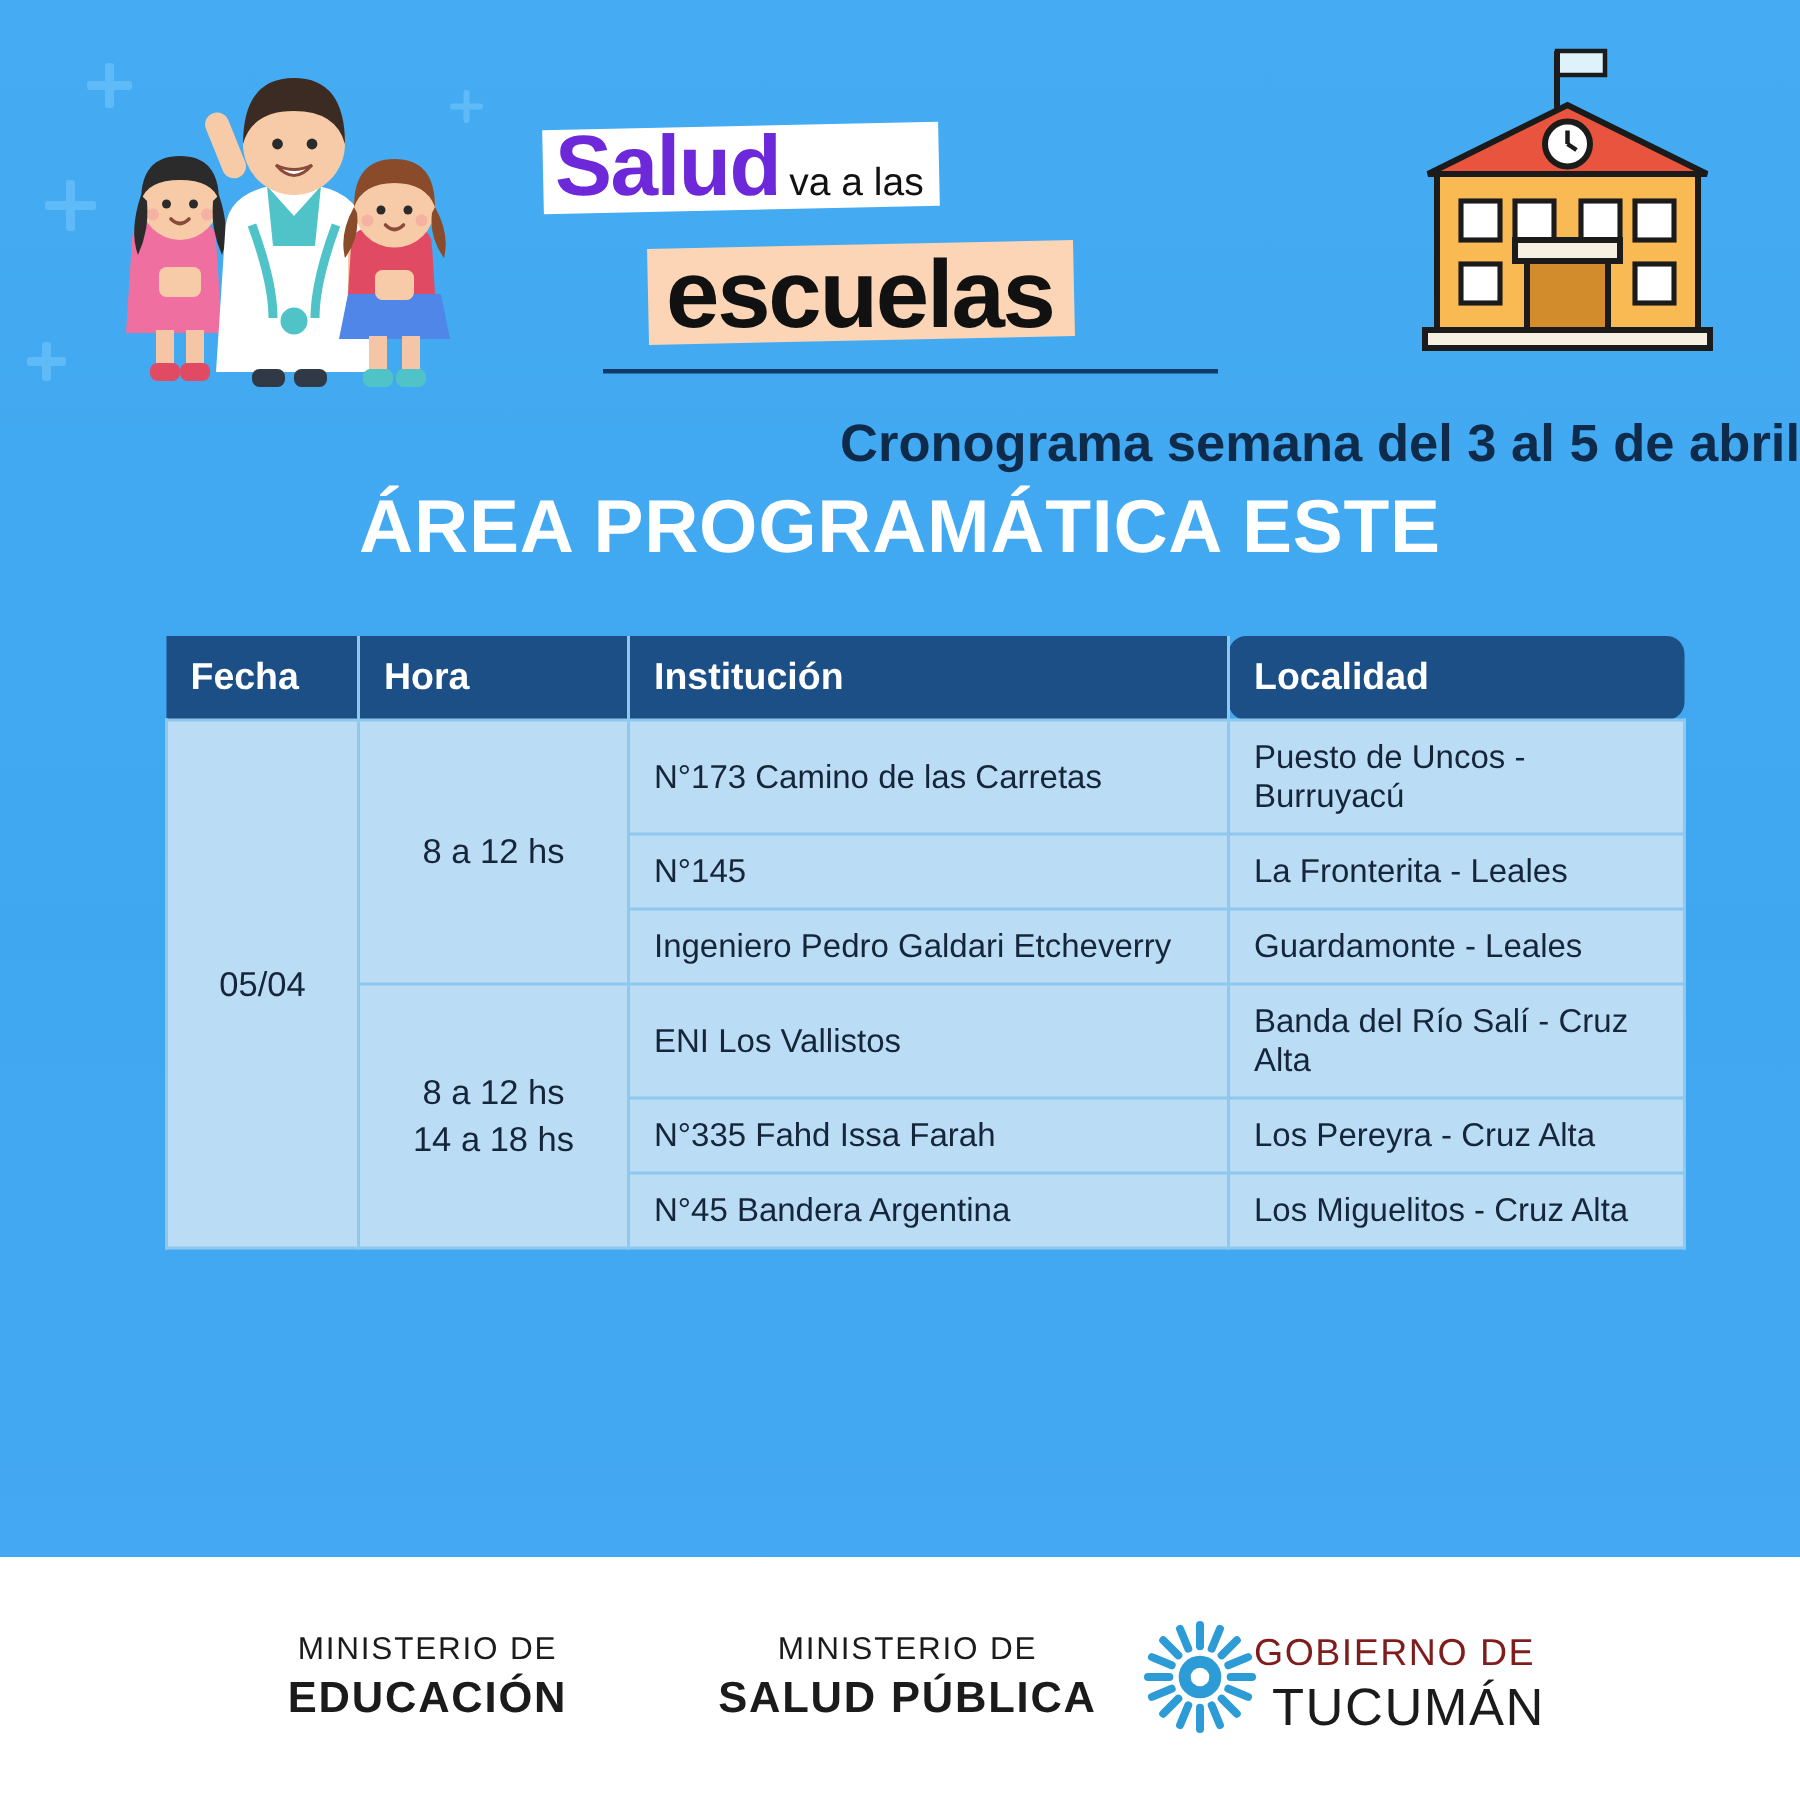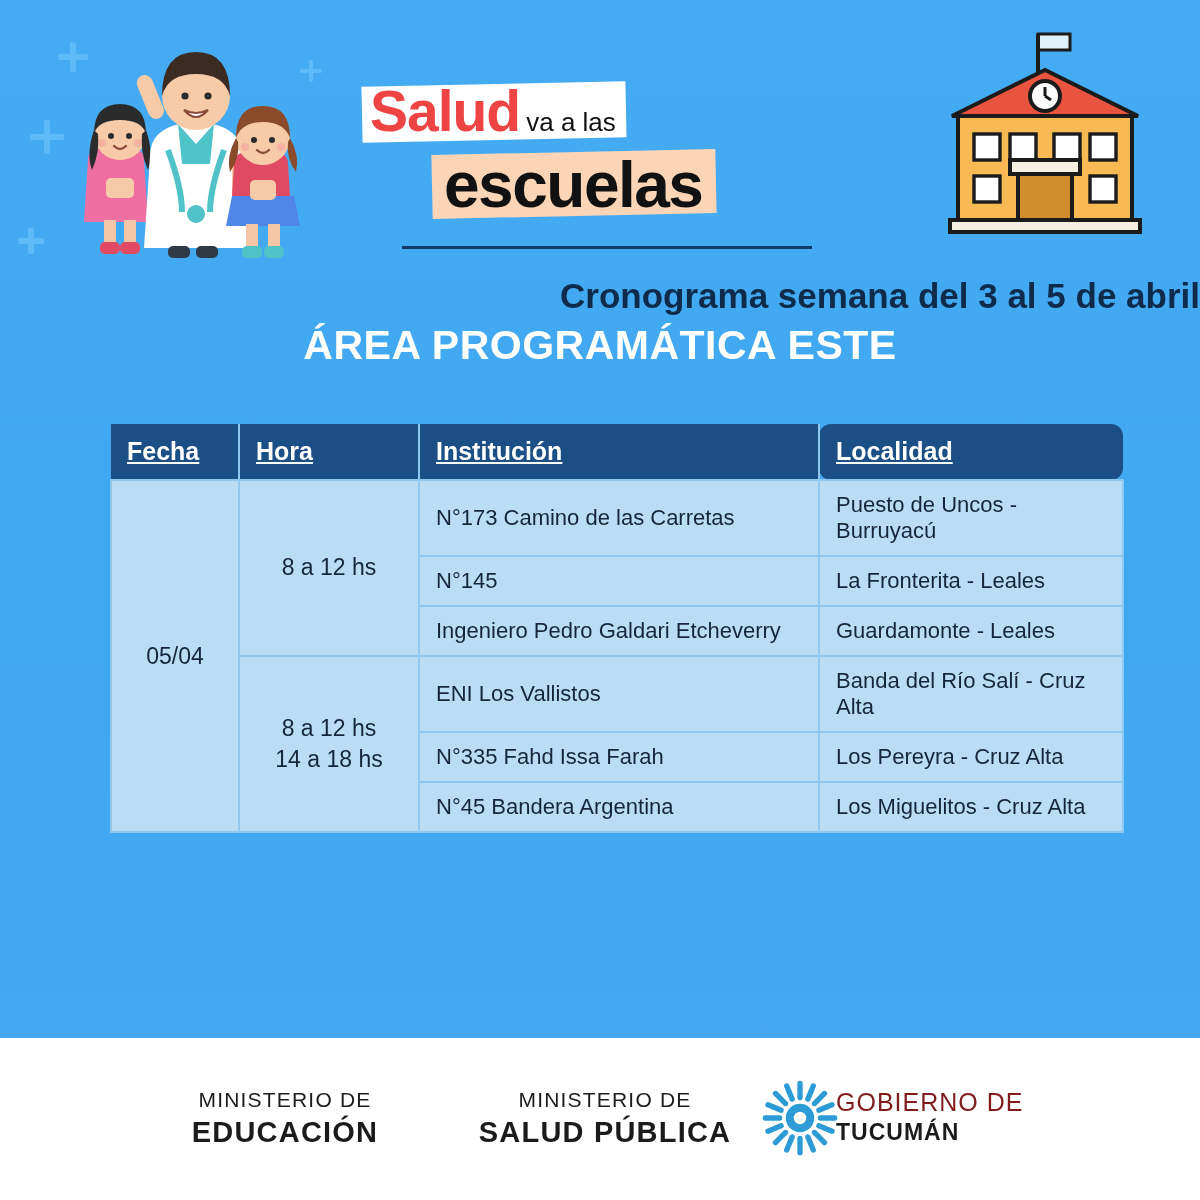--- a/index.html
+++ b/index.html
@@ -23,46 +23,45 @@
   .cross i.v{top:0;left:40%;height:100%;width:20%;}
 
   
   .art-left{position:absolute;left:18px;top:10px;width:330px;height:260px;}
   .art-right{position:absolute;right:40px;top:30px;width:230px;height:230px;}
 
   
   .title-wrap{position:absolute;left:370px;top:78px;width:470px;height:160px;}
   .tl1{position:relative;display:inline-block;}
   .tl1 .hl{position:absolute;left:-8px;top:6px;right:-10px;bottom:4px;background:#ffffff;transform:rotate(-1.2deg);z-index:0;}
-  .tl1 .big{position:relative;z-index:2;font-size:57px;font-weight:bold;color:#ef4444;letter-spacing:-1px;}
+  .tl1 .big{position:relative;z-index:2;font-size:57px;font-weight:bold;color:#6d28d9;letter-spacing:-1px;}
   .tl1 .small{position:relative;z-index:2;font-size:26px;color:#111;margin-left:6px;}
-  .tl2{position:relative;display:inline-block;margin-top:4px;margin-left:74px;}
+  .tl2{position:relative;display:inline-block;margin-top:15px;margin-left:74px;}
   .tl2 .hl{position:absolute;left:-12px;top:4px;right:-14px;bottom:6px;background:#FBD5B5;transform:rotate(-1.2deg);z-index:0;}
   .tl2 .big{position:relative;z-index:2;font-size:64px;font-weight:bold;color:#111;letter-spacing:-1.5px;}
   .rule{position:absolute;left:402px;top:246px;width:410px;height:3px;background:#123a66;}
 
   .crono{
     position:absolute;left:0;right:0;top:276px;text-align:right;
     font-size:35px;font-weight:bold;color:#0E2B4B;
   }
   .area{
     position:absolute;left:0;right:0;top:322px;text-align:center;
-    font-size:41px;font-weight:bold;color:#ffffff;letter-spacing:.5px;
+    font-size:50px;font-weight:bold;color:#ffffff;letter-spacing:.5px;
   }
 
   
   .table{
     position:absolute;left:110px;top:424px;width:1012px;
     border-collapse:collapse;table-layout:fixed;
   }
   .table th{
     background:#1B4F86;color:#ffffff;text-align:left;
     font-size:25px;font-weight:bold;padding:13px 16px;
     border-right:2px solid #8FC8EF;
-    text-decoration:underline;
   }
   .table th:last-child{border-right:none;border-radius:12px;}
   .table td{
     background:#BBDCF5;color:#16263A;font-size:22px;
     padding:11px 16px;border:2px solid #8FC8EF;
     vertical-align:middle;
   }
   .table td.date{text-align:center;font-size:23px;}
   .table td.hora{text-align:center;font-size:23px;line-height:1.35;}
   .col-fecha{width:128px;}
@@ -73,21 +72,21 @@
   
   .footer{position:absolute;left:0;top:1038px;width:1200px;height:162px;background:#ffffff;}
   .f-item{position:absolute;text-align:center;color:#1b1b1b;}
   .f-top{font-size:21px;letter-spacing:1.2px;}
   .f-bot{font-size:29px;font-weight:bold;letter-spacing:1.2px;margin-top:4px;}
   .f1{left:150px;top:1088px;width:270px;}
   .f2{left:470px;top:1088px;width:270px;}
   .gob{position:absolute;left:760px;top:1078px;width:300px;height:84px;}
   .gob-txt{position:absolute;left:836px;top:1088px;}
   .gob-txt .g1{font-size:25px;letter-spacing:1px;color:#7f1d1d;}
-  .gob-txt .g2{font-size:23px;font-weight:bold;letter-spacing:1px;color:#1b1b1b;margin-top:2px;}
+  .gob-txt .g2{font-size:35px;font-weight:normal;letter-spacing:1px;color:#1b1b1b;margin-top:2px;margin-left:12px;}
 </style>
 </head>
 <body>
 
 <div class="poster">
 
   <div class="blue-area"></div>
 
   <div class="cross" style="left:30px;top:120px;width:34px;height:34px;">
       <i class="h"></i>

